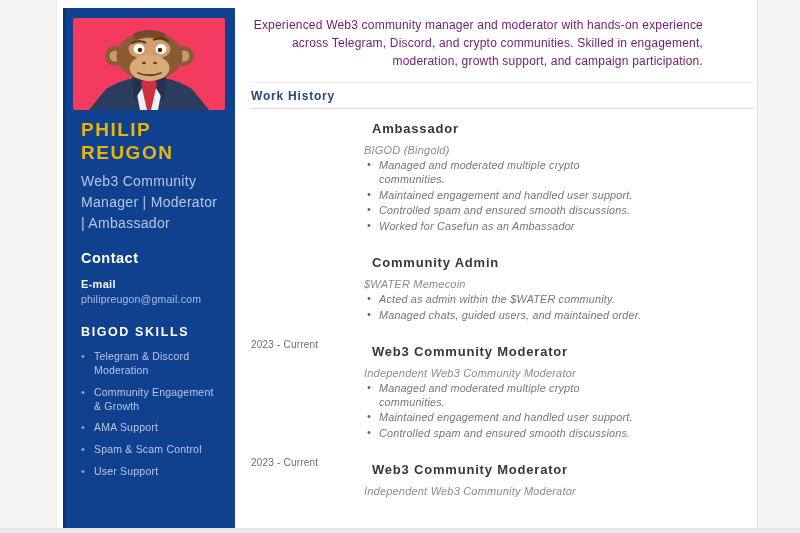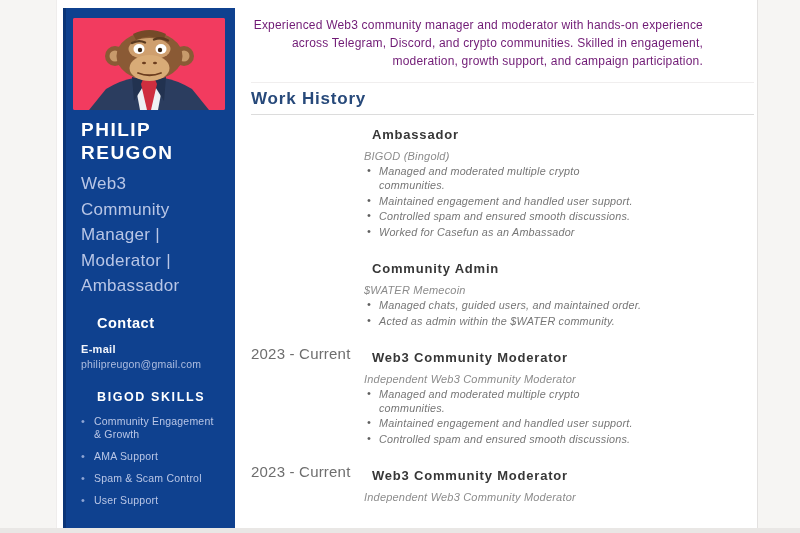--- a/index.html
+++ b/index.html
@@ -18,43 +18,43 @@
   .sidebar{
     position:absolute;left:6px;top:8px;width:172px;height:522px;
     background:#0f418f;box-shadow:inset 3px 0 0 #0b3577;
     box-sizing:border-box;padding:10px 16px 0 18px;color:#fff;
   }
   .photo{
     position:absolute;left:10px;top:10px;width:152px;height:92px;
     border-radius:2px;overflow:hidden;background:#f23b5f;
   }
   .photo svg{display:block;width:100%;height:100%;}
-  .name{margin-top:100px;font-size:19px;font-weight:bold;letter-spacing:1.5px;line-height:23px;color:#ffffff;}
-  .role{margin-top:7px;font-size:17px;line-height:1.5;color:#b9c6e6;letter-spacing:.3px;}
-  .side-h{margin-top:16px;font-size:14.5px;font-weight:bold;color:#ffffff;letter-spacing:.5px;margin-left:16px;}
+  .name{margin-top:100px;font-size:19px;font-weight:bold;letter-spacing:1.5px;line-height:23px;color:#eab308;}
+  .role{margin-top:7px;font-size:14px;line-height:1.5;color:#b9c6e6;letter-spacing:.3px;}
+  .side-h{margin-top:16px;font-size:14.5px;font-weight:bold;color:#ffffff;letter-spacing:.5px;}
   .side-h.caps{font-size:12.5px;letter-spacing:1.6px;margin-top:20px;}
   .email-label{margin-top:12px;font-size:11px;font-weight:bold;color:#f2f5fb;letter-spacing:.3px;}
   .email-value{margin-top:3px;font-size:10.5px;color:#aebde0;letter-spacing:.2px;}
   .skills{list-style:none;margin:11px 0 0;padding:0;}
   .skills li{
     position:relative;padding-left:13px;margin-bottom:8px;
     font-size:10.5px;line-height:1.32;color:#b9c6e6;letter-spacing:.2px;
   }
   .skills li::before{content:"•";position:absolute;left:0;top:-1px;color:#8fa5d4;font-size:11px;}
   
   .content{position:absolute;left:194px;top:16px;width:505px;}
   .summary{margin:0;width:452px;font-size:12px;line-height:1.5;color:#701a75;letter-spacing:.2px;text-align:right;}
   .rule-top{height:1px;background:#f0eeee;margin-top:12px;width:503px;}
   .wh-heading{
-    margin:6px 0 0;font-size:17px;font-weight:bold;color:#27497a;letter-spacing:.8px;
+    margin:6px 0 0;font-size:12px;font-weight:bold;color:#27497a;letter-spacing:.8px;
   }
   .rule{height:1px;background:#dcdcdc;margin-top:5px;width:503px;}
   .entries{margin-top:4px;}
   .entry{display:flex;margin-bottom:11px;}
-  .entry .date{flex:none;width:113px;font-size:15px;line-height:1.35;color:#6e6e6e;padding-top:2px;letter-spacing:.2px;}
+  .entry .date{flex:none;width:113px;font-size:10px;line-height:1.35;color:#6e6e6e;padding-top:2px;letter-spacing:.2px;}
   .entry .details{width:330px;}
   .entry h3{margin:8px;font-size:13px;font-weight:bold;color:#373737;letter-spacing:.8px;}
   .entry .company{margin-top:3px;font-size:11px;font-style:italic;color:#8c8c8c;letter-spacing:.2px;}
   .entry ul{list-style:none;margin:3px 0 0;padding:0;width:282px;}
   .entry ul li{
     position:relative;padding-left:15px;margin-bottom:2px;
     font-size:10.8px;line-height:1.28;color:#767676;letter-spacing:.2px;font-style:italic;
   }
   .entry ul li::before{content:"•";position:absolute;left:3px;top:-1px;color:#5e5e5e;}
   .bottom-strip{position:absolute;left:0;bottom:0;width:800px;height:5px;background:#e9e7e5;z-index:5;}
@@ -112,20 +112,21 @@
 
     <div class="role">Web3 Community Manager | Moderator | Ambassador</div>
 
     <div class="side-h">Contact</div>
     <div class="email-label">E-mail</div>
     <div class="email-value">philipreugon@gmail.com</div>
 
     <div class="side-h caps">BIGOD SKILLS</div>
     <ul class="skills">
 
+    <li>Telegram &amp; Discord Moderation</li>
         <li>Community Engagement &amp; Growth</li>
         <li>AMA Support</li>
         <li>Spam &amp; Scam Control</li>
         <li>User Support</li>
       </ul>
   </aside>
 
   <main class="content">
 
     <p class="summary">Experienced Web3 community manager and moderator with hands-on experience across Telegram, Discord, and crypto communities. Skilled in engagement, moderation, growth support, and campaign participation.</p>
@@ -150,22 +151,22 @@
             </ul>
           </div>
         </div>
         <div class="entry">
           <div class="date"></div>
           <div class="details">
             <h3>Community Admin</h3>
             <div class="company">$WATER Memecoin</div>
             <ul>
 
-            <li>Managed chats, guided users, and maintained order.</li>
-              <li>Acted as admin within the $WATER community.</li>
+            <li>Acted as admin within the $WATER community.</li>
+              <li>Managed chats, guided users, and maintained order.</li>
             </ul>
           </div>
         </div>
         <div class="entry">
           <div class="date">2023 - Current</div>
           <div class="details">
             <h3>Web3 Community Moderator</h3>
             <div class="company">Independent Web3 Community Moderator</div>
             <ul>
 

